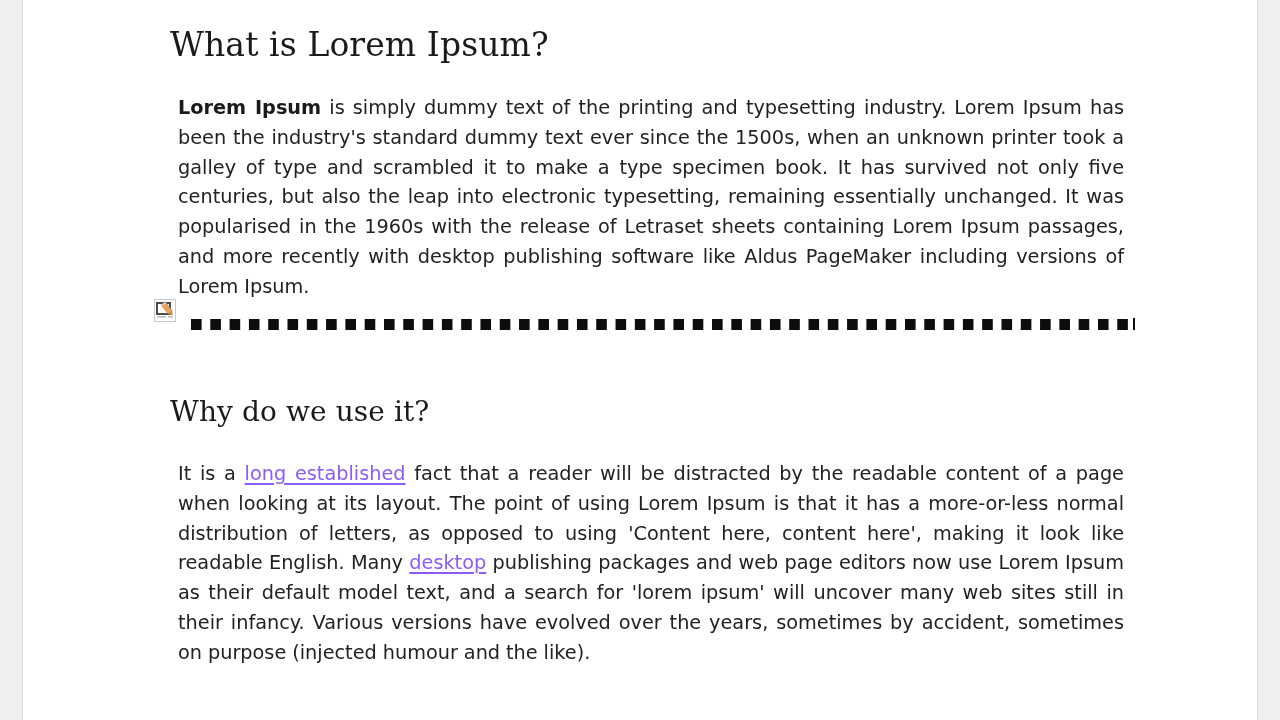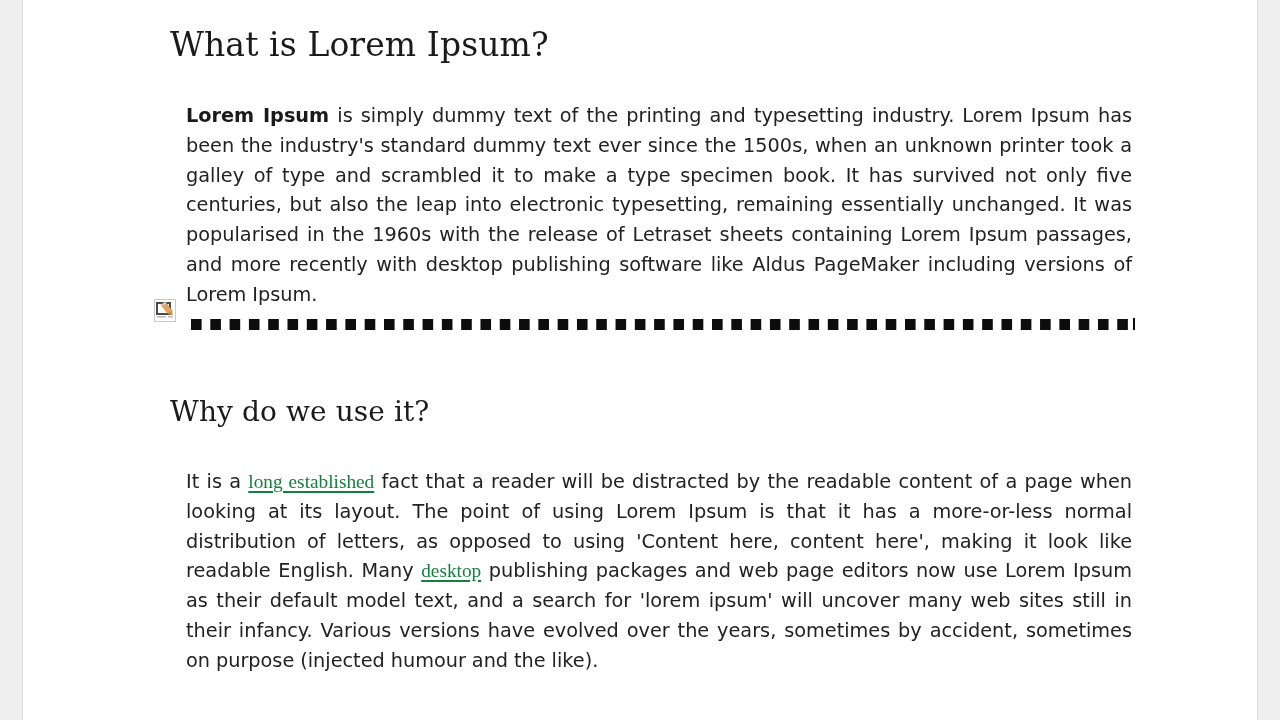--- a/index.html
+++ b/index.html
@@ -64,21 +64,21 @@
     top: 391px;
     font-size: 28px;
     line-height: 42px;
   }
 
   p.doc-paragraph {
     font-family: "DejaVu Sans", "Liberation Sans", sans-serif;
     font-size: 19.3px;
     line-height: 29.8px;
     color: #222222;
-    margin: 16px;
+    margin: 8px;
     text-align: justify;
     text-justify: inter-word;
     word-spacing: -0.2px;
     -webkit-font-smoothing: antialiased;
   }
 
   #para-1 {
     position: absolute;
     left: 147px;
     top: 85px;
@@ -91,26 +91,25 @@
     top: 451px;
     width: 946px;
   }
 
   b.strong-lead {
     font-weight: 700;
     color: #1a1a1a;
   }
 
   a.doc-link {
-    color: #15803d;
+    color: #8b5cf6;
     text-decoration: underline;
     text-decoration-thickness: 1.5px;
     text-underline-offset: 2.5px;
     cursor: pointer;
-    font-family: Liberation Serif, serif;
   }
 
   
   #dotted-rule {
     position: absolute;
     left: 168px;
     top: 316px;
     width: 944px;
     height: 16px;
     display: flex;

